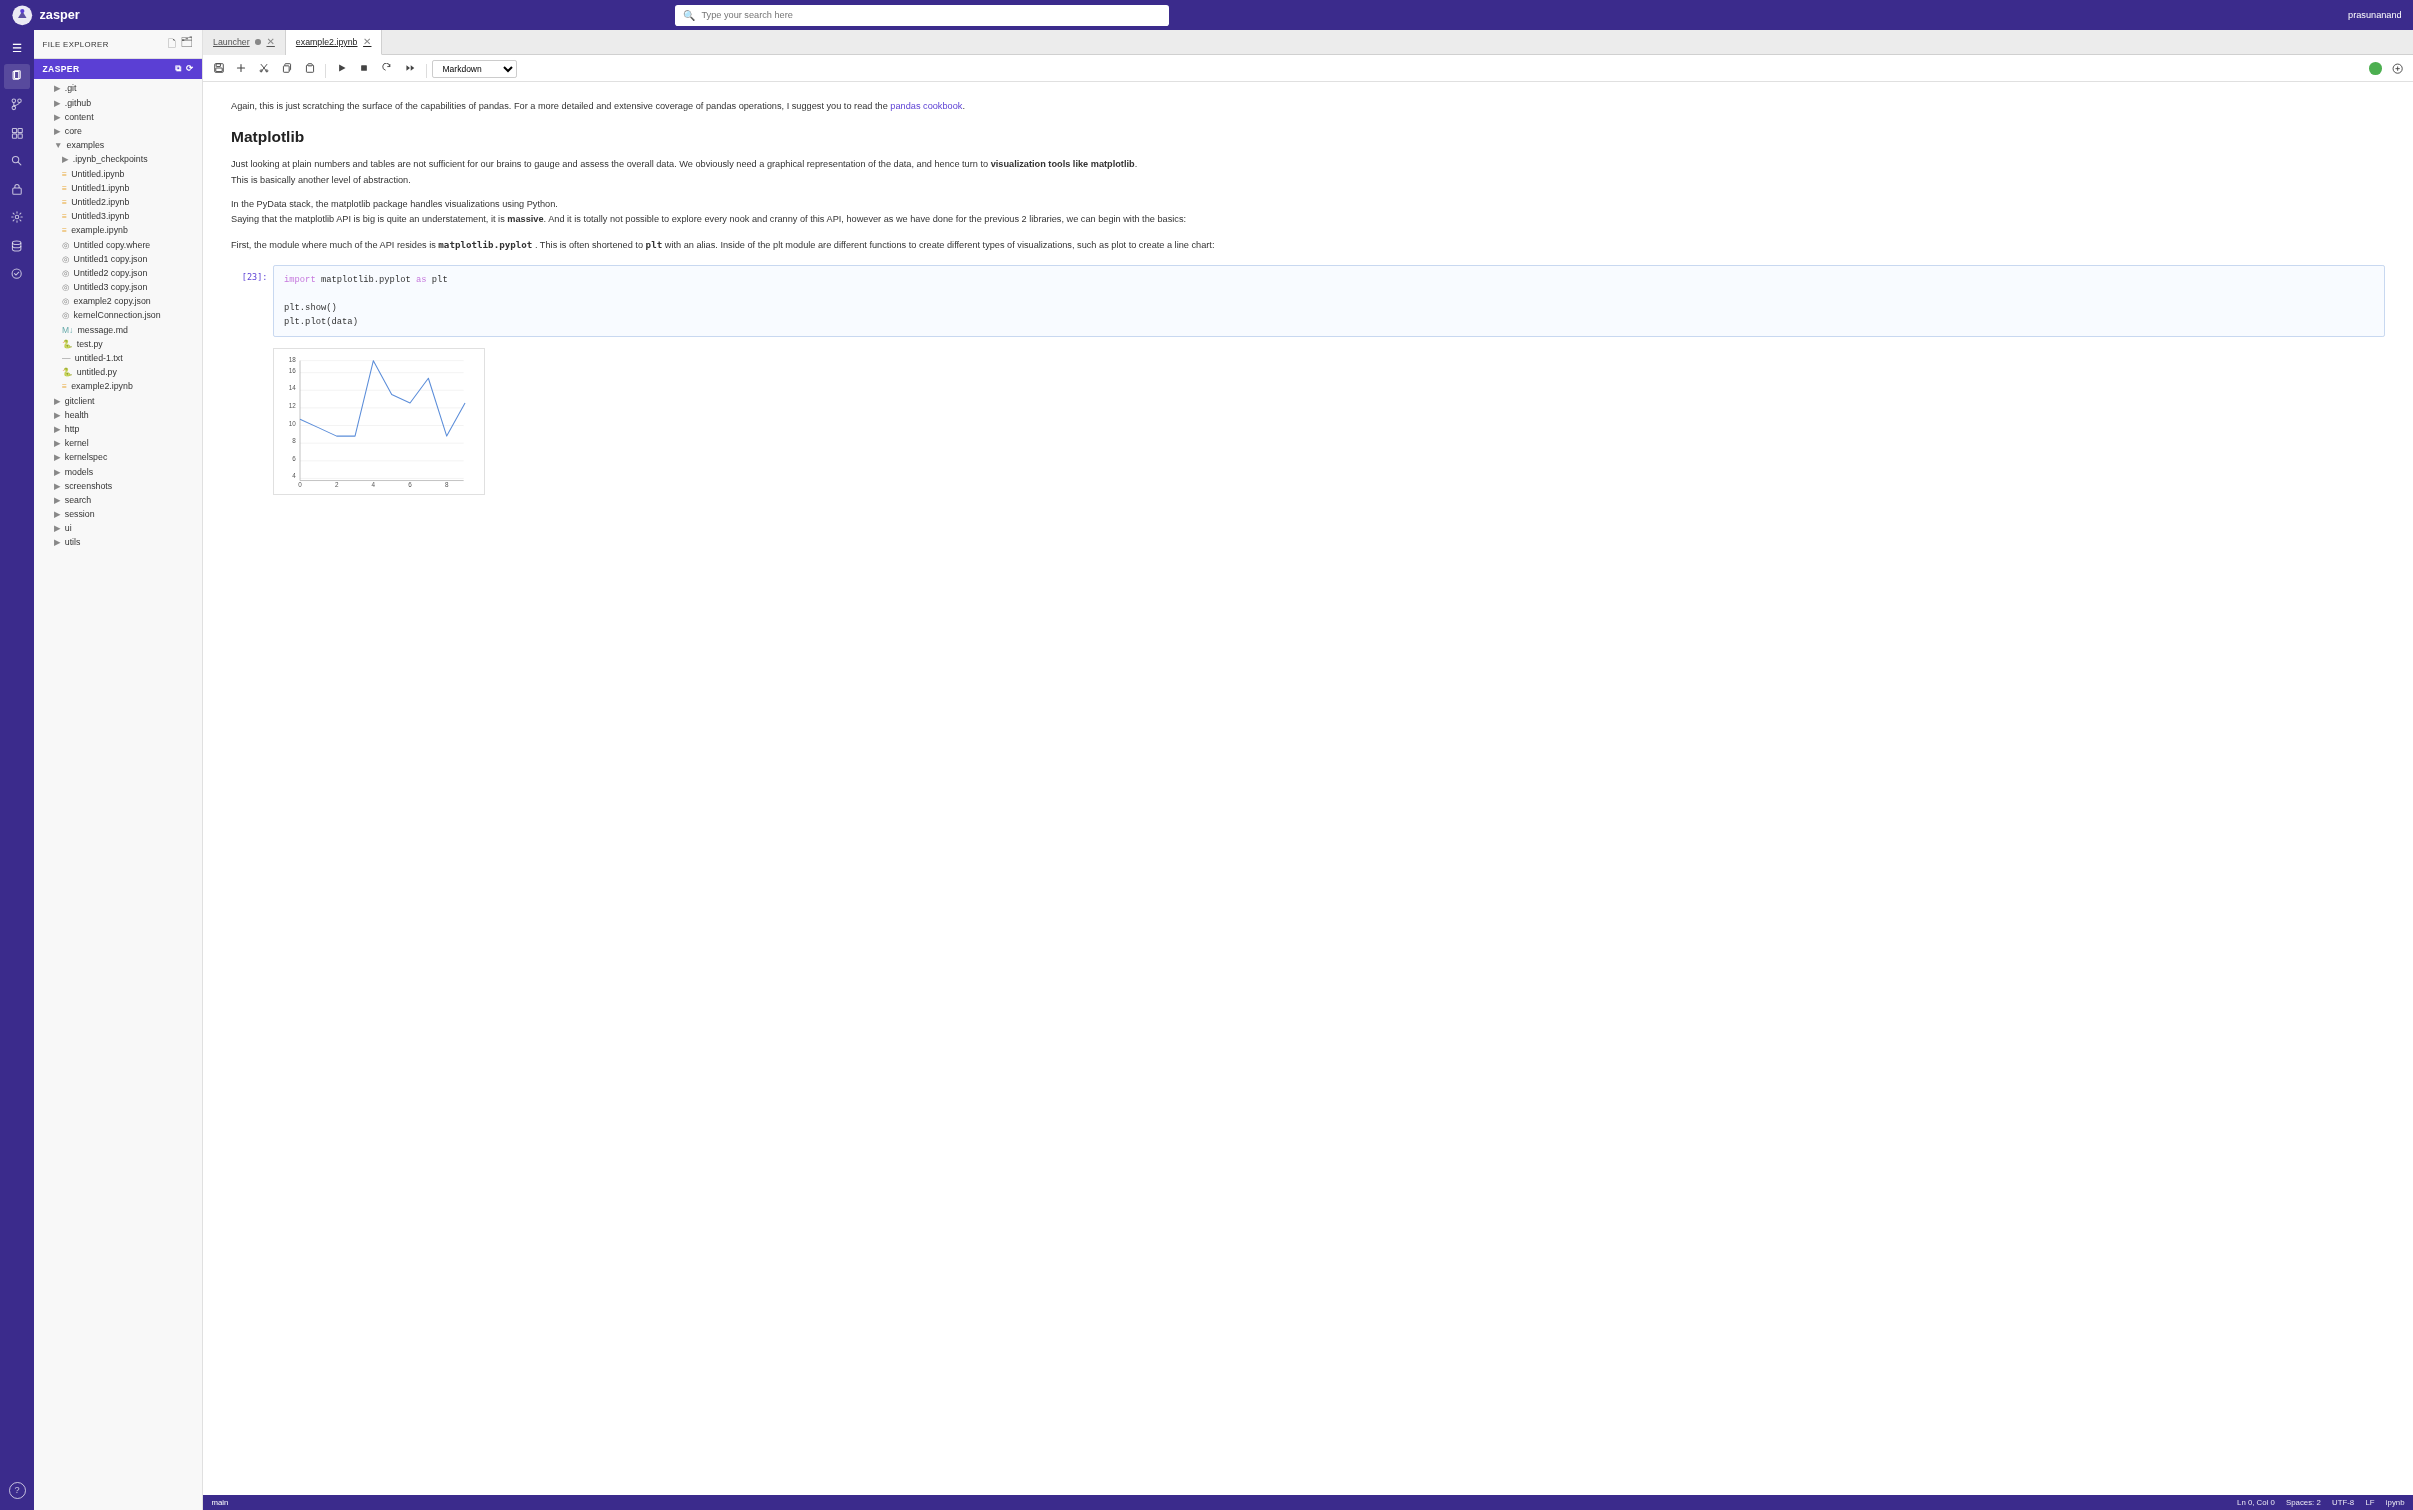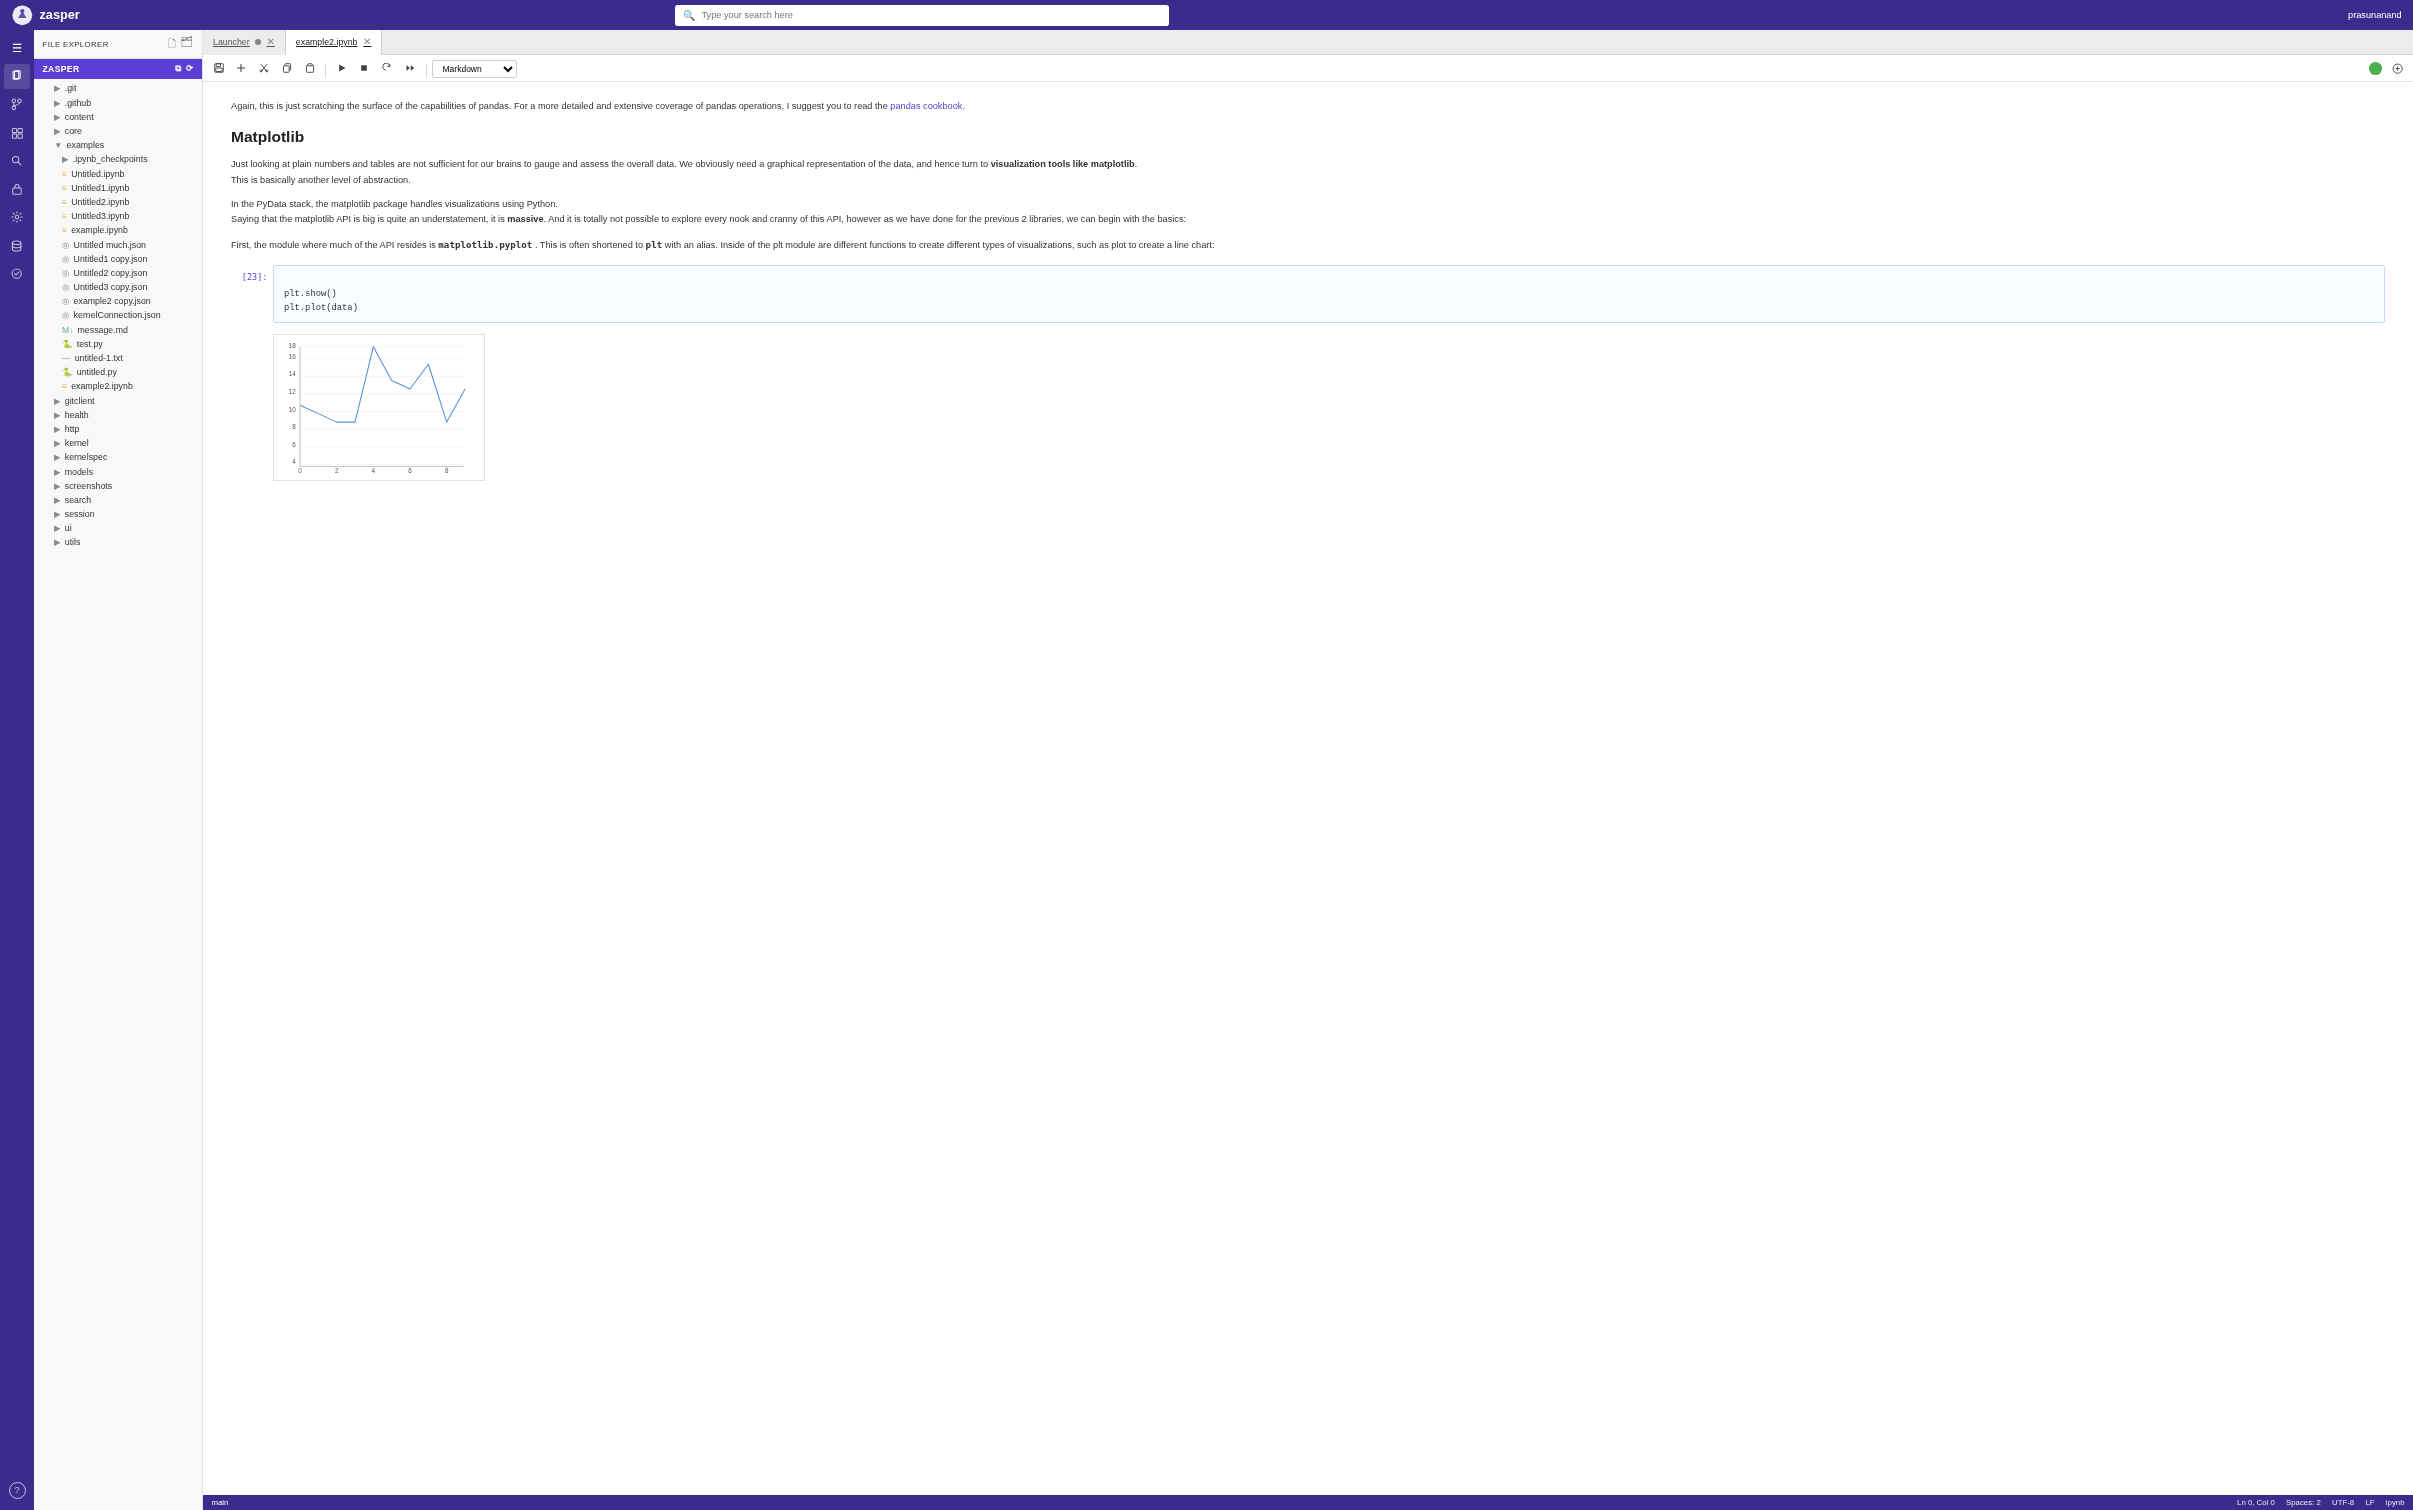--- a/index.html
+++ b/index.html
@@ -500,21 +500,21 @@
       <div class="sidebar-item indent-2">
         <span class="item-icon" style="color:#e8a838;">≡</span>
         <span>Untitled3.ipynb</span>
       </div>
       <div class="sidebar-item indent-2">
         <span class="item-icon" style="color:#e8a838;">≡</span>
         <span>example.ipynb</span>
       </div>
       <div class="sidebar-item indent-2">
         <span class="item-icon" style="color:#888;">◎</span>
-        <span>Untitled much.json</span>
+        <span>Untitled copy.where</span>
       </div>
       <div class="sidebar-item indent-2">
         <span class="item-icon" style="color:#888;">◎</span>
         <span>Untitled1 copy.json</span>
       </div>
       <div class="sidebar-item indent-2">
         <span class="item-icon" style="color:#888;">◎</span>
         <span>Untitled2 copy.json</span>
       </div>
       <div class="sidebar-item indent-2">
@@ -707,20 +707,26 @@
 
       <p class="paragraph">
         <span>First, the module where much of the API resides is </span><code style="font-family:monospace; font-weight:600;">matplotlib.pyplot</code><span> . This is often shortened to </span><code style="font-family:monospace; font-weight:600;">plt</code><span> with an alias. Inside of the plt module are different functions to create different types of visualizations, such as plot to create a line chart:</span>
       </p>
 
       <div class="cell-wrapper">
         <div class="cell-number">
           <span>[23]:</span>
         </div>
         <div class="code-cell">
+          <span class="code-line">
+            <span class="kw">import</span>
+            <span class="plain"> matplotlib.pyplot </span>
+            <span class="kw">as</span>
+            <span class="plain"> plt</span>
+          </span>
           <span class="code-line">&nbsp;</span>
           <span class="code-line">
             <span class="plain">plt.show()</span>
           </span>
           <span class="code-line">
             <span class="plain">plt.plot(data)</span>
           </span>
         </div>
       </div>
 

